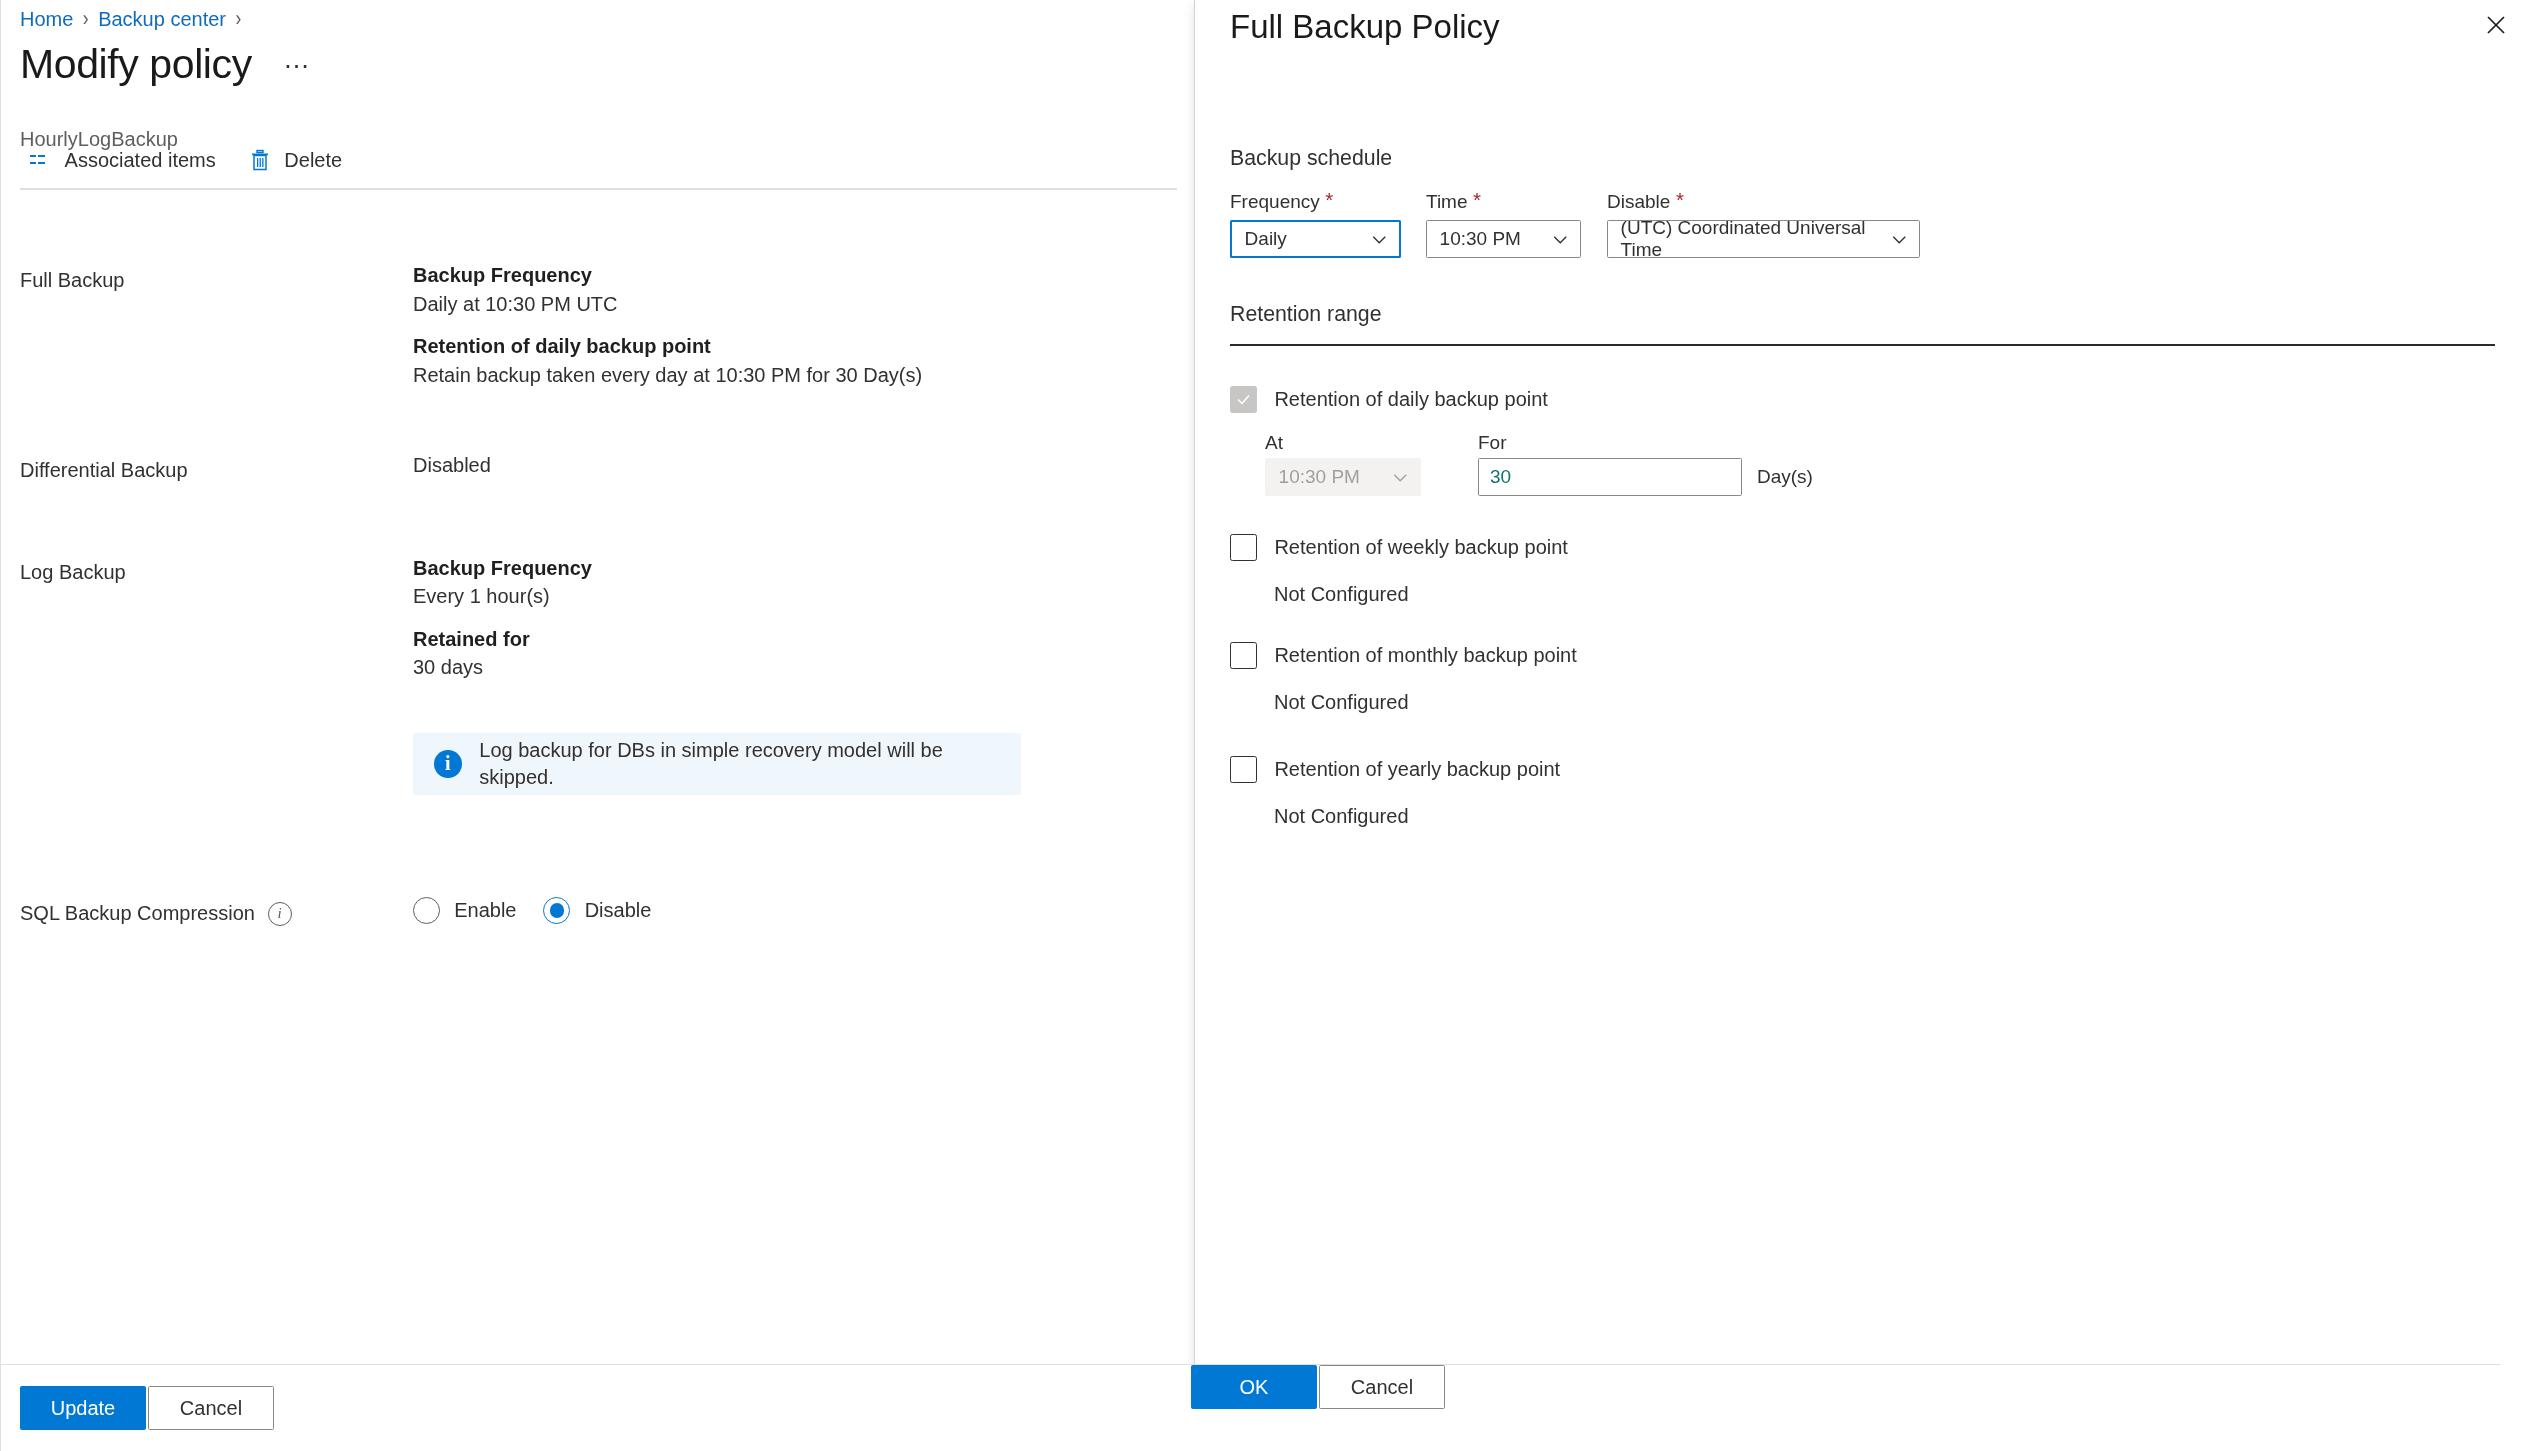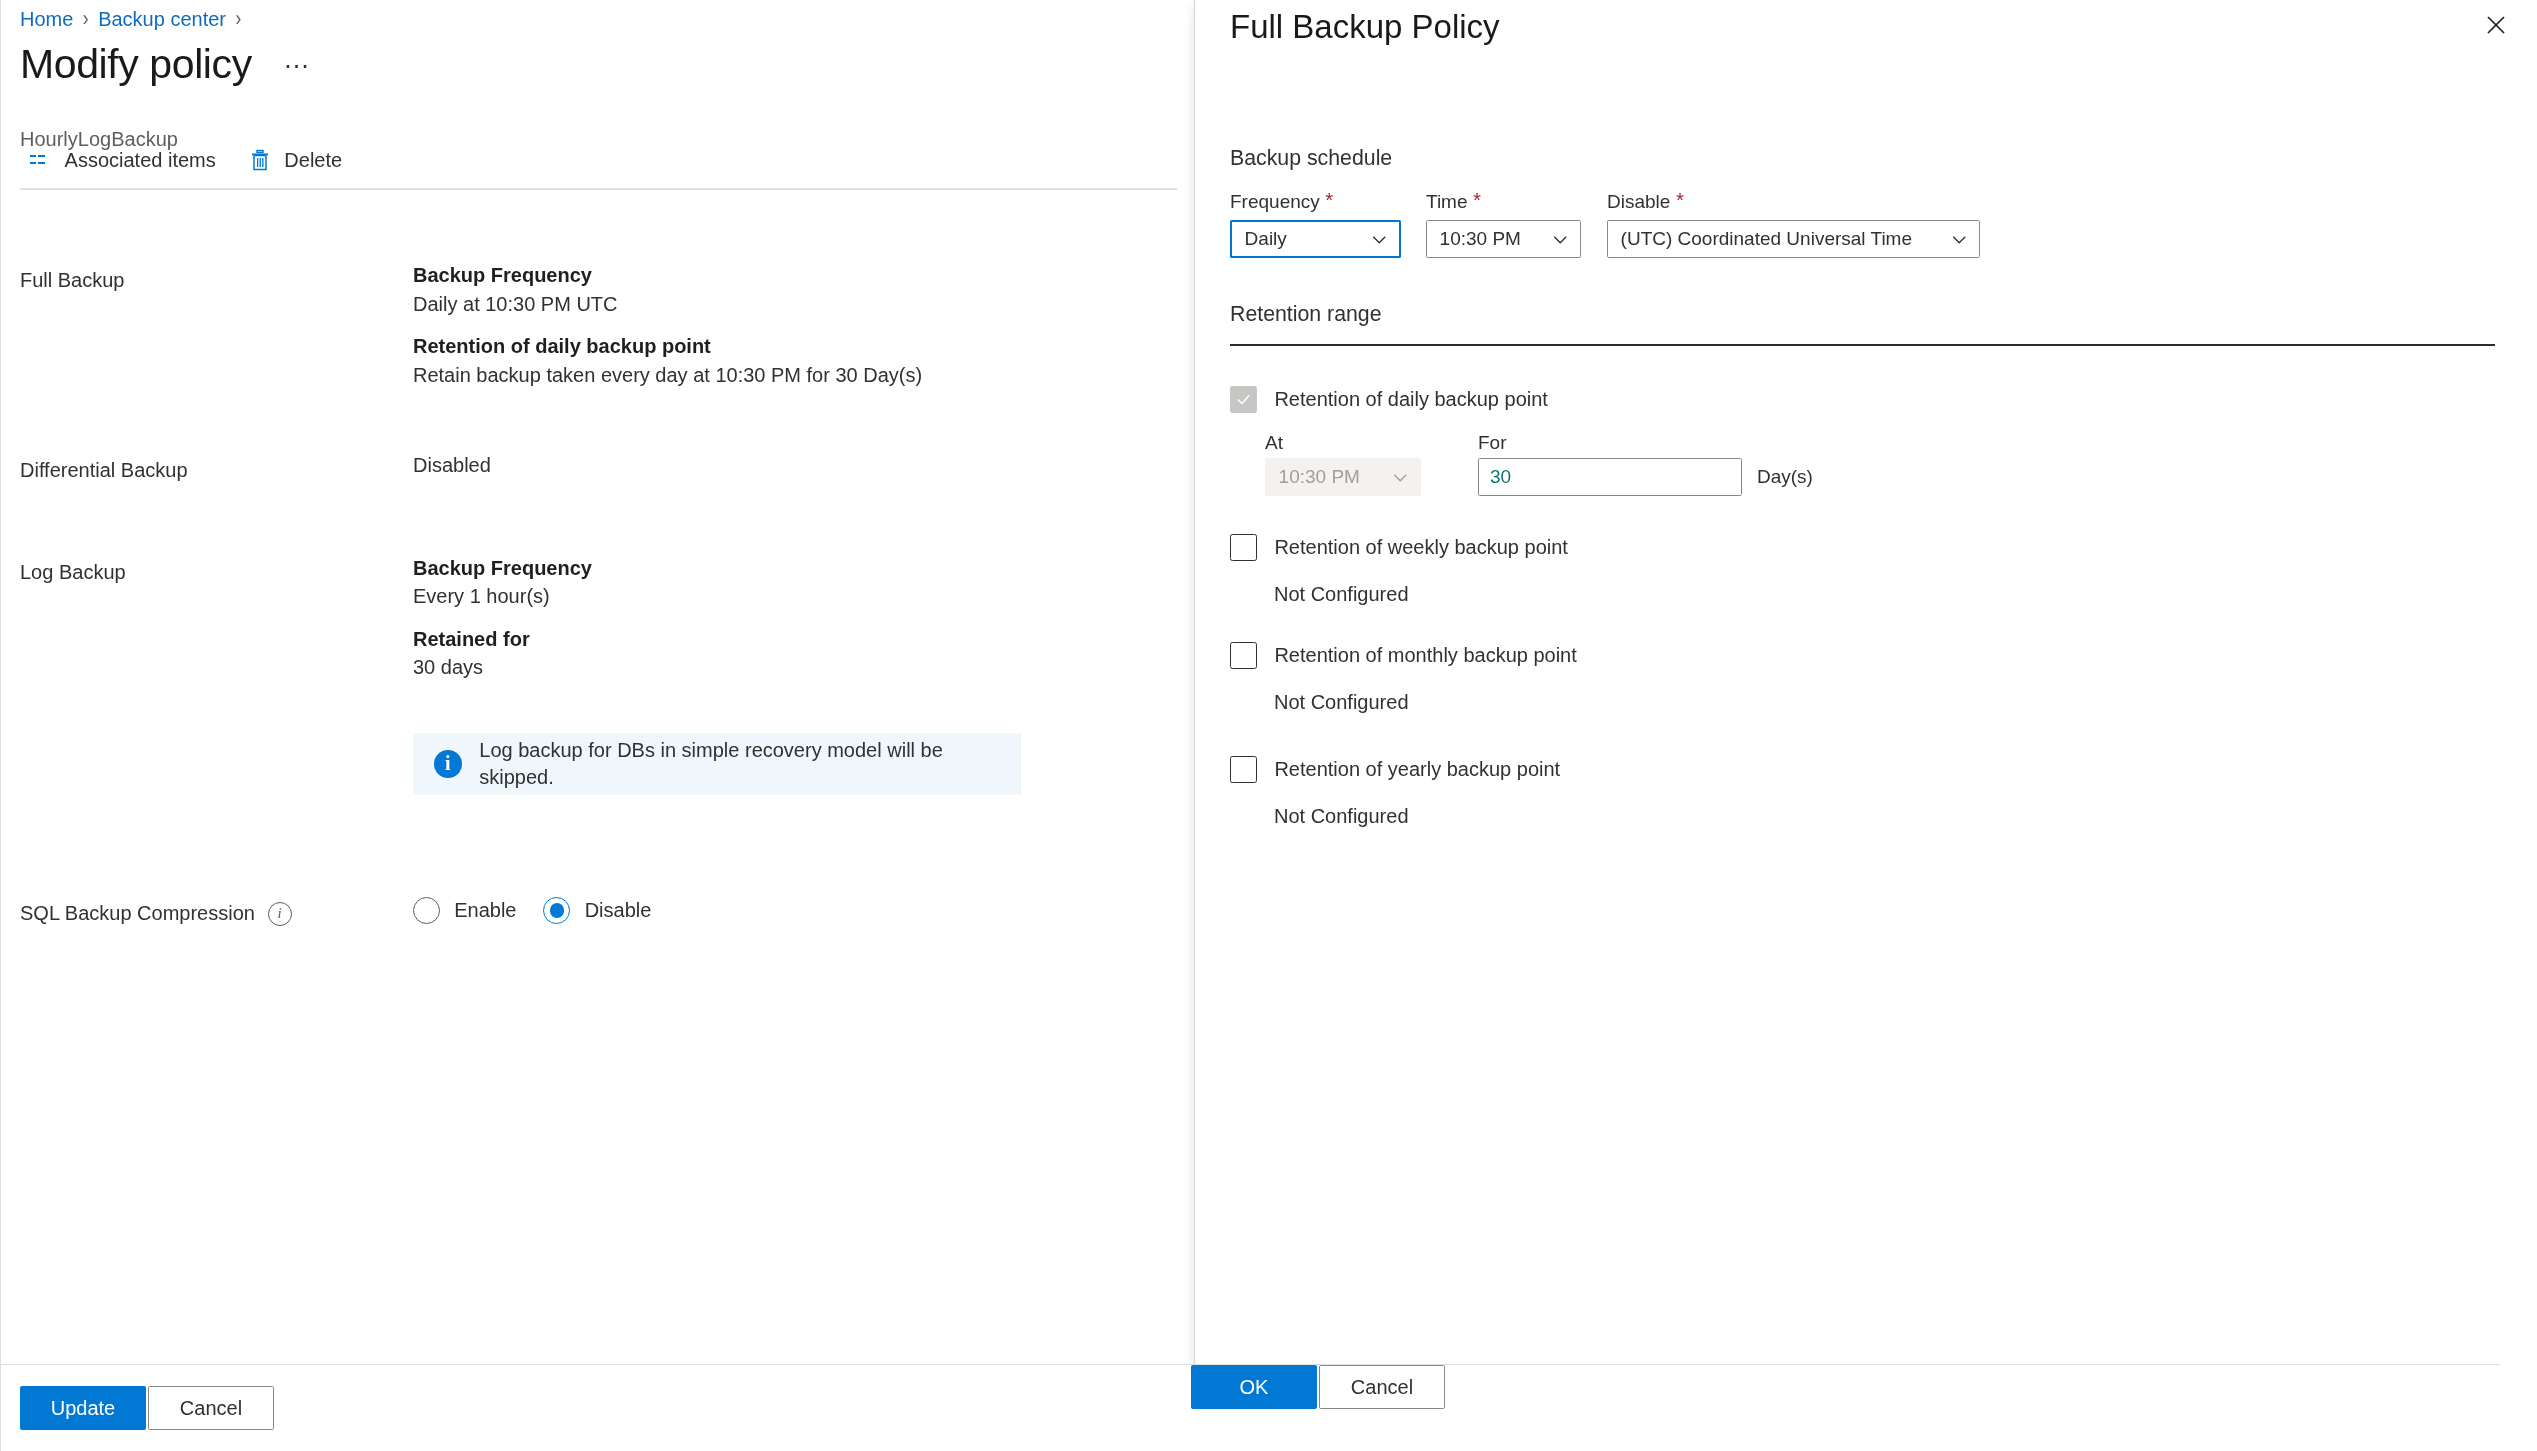--- a/index.html
+++ b/index.html
@@ -562,21 +562,21 @@
         <svg width="20.5" height="20.5" viewBox="0 0 24 24">
             <polyline points="5,9 12,16 19,9" fill="none" stroke="#323130" stroke-width="1.6"></polyline>
           </svg>
       </span>
     </div>
 
     <div class="field-label" style="left:412px; top:190px;">
       <span>Disable</span>
       <span class="req-star">*</span>
     </div>
-    <div class="dd" style="left:412px; top:220px; width:373px;">
+    <div class="dd" style="left:412px; top:220px; width:313px;">
       <span>(UTC) Coordinated Universal Time</span>
       <span class="dd-caret">
         <svg width="20.5" height="20.5" viewBox="0 0 24 24">
             <polyline points="5,9 12,16 19,9" fill="none" stroke="#323130" stroke-width="1.6"></polyline>
           </svg>
       </span>
     </div>
 
     <div class="section-heading" style="top:300px;">Retention range</div>
     <div class="section-rule" style="top:344px; width:1265px;"></div>

